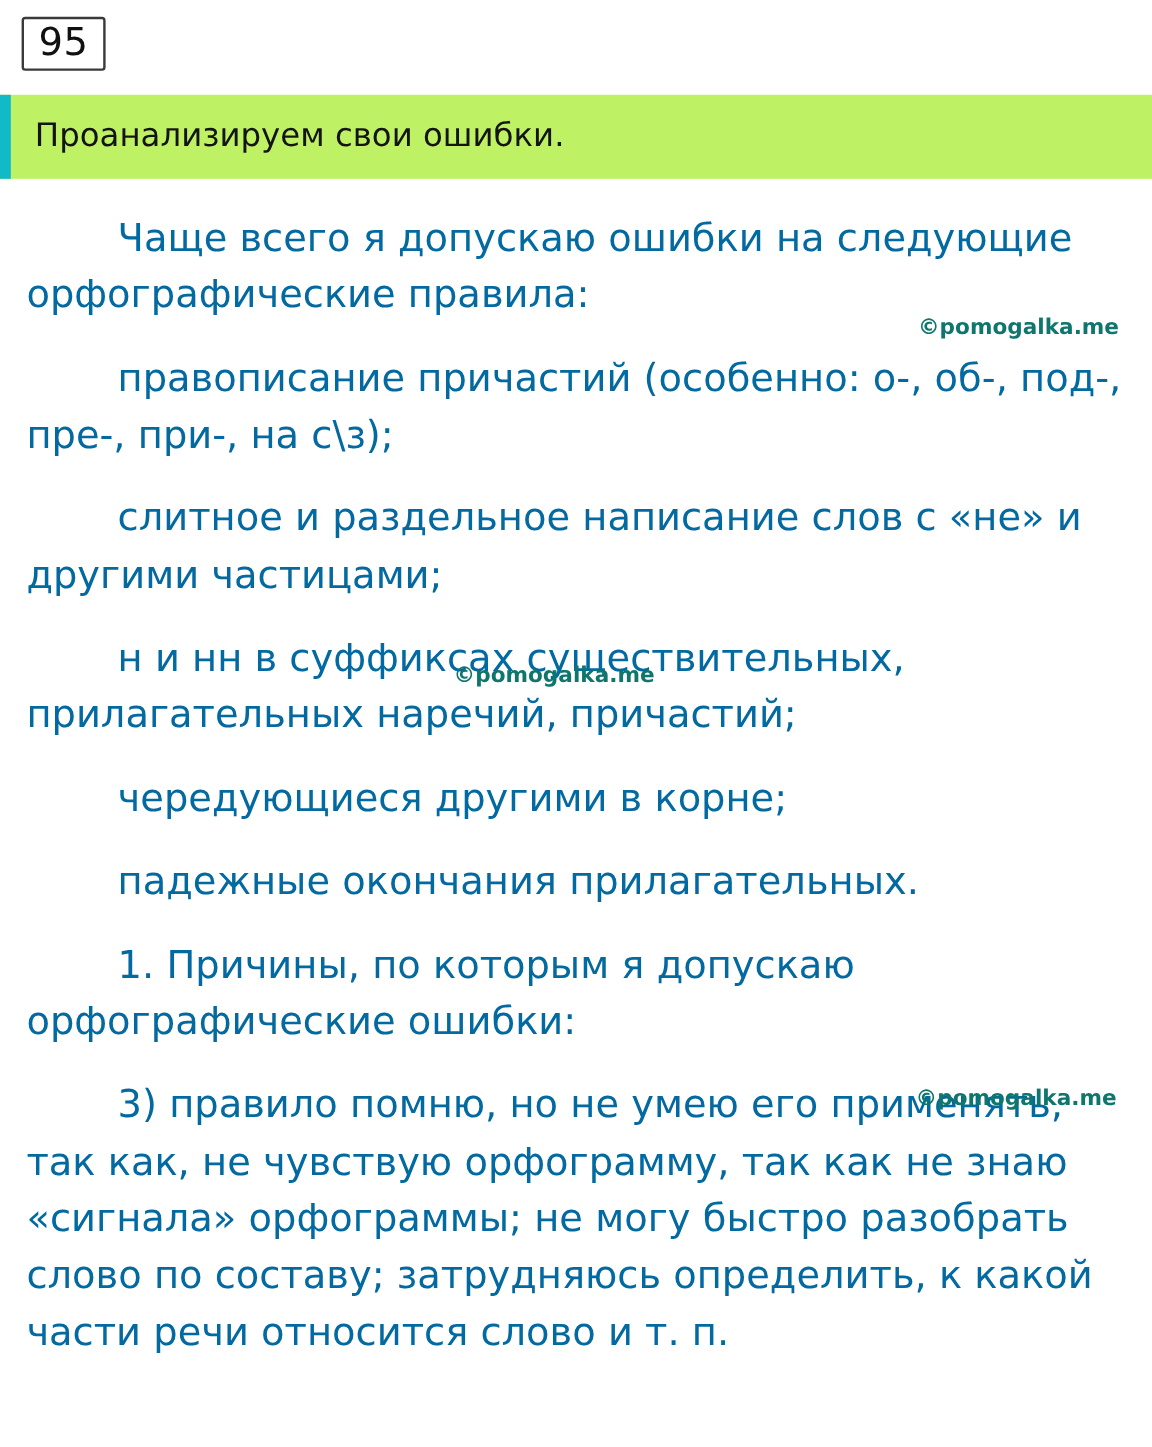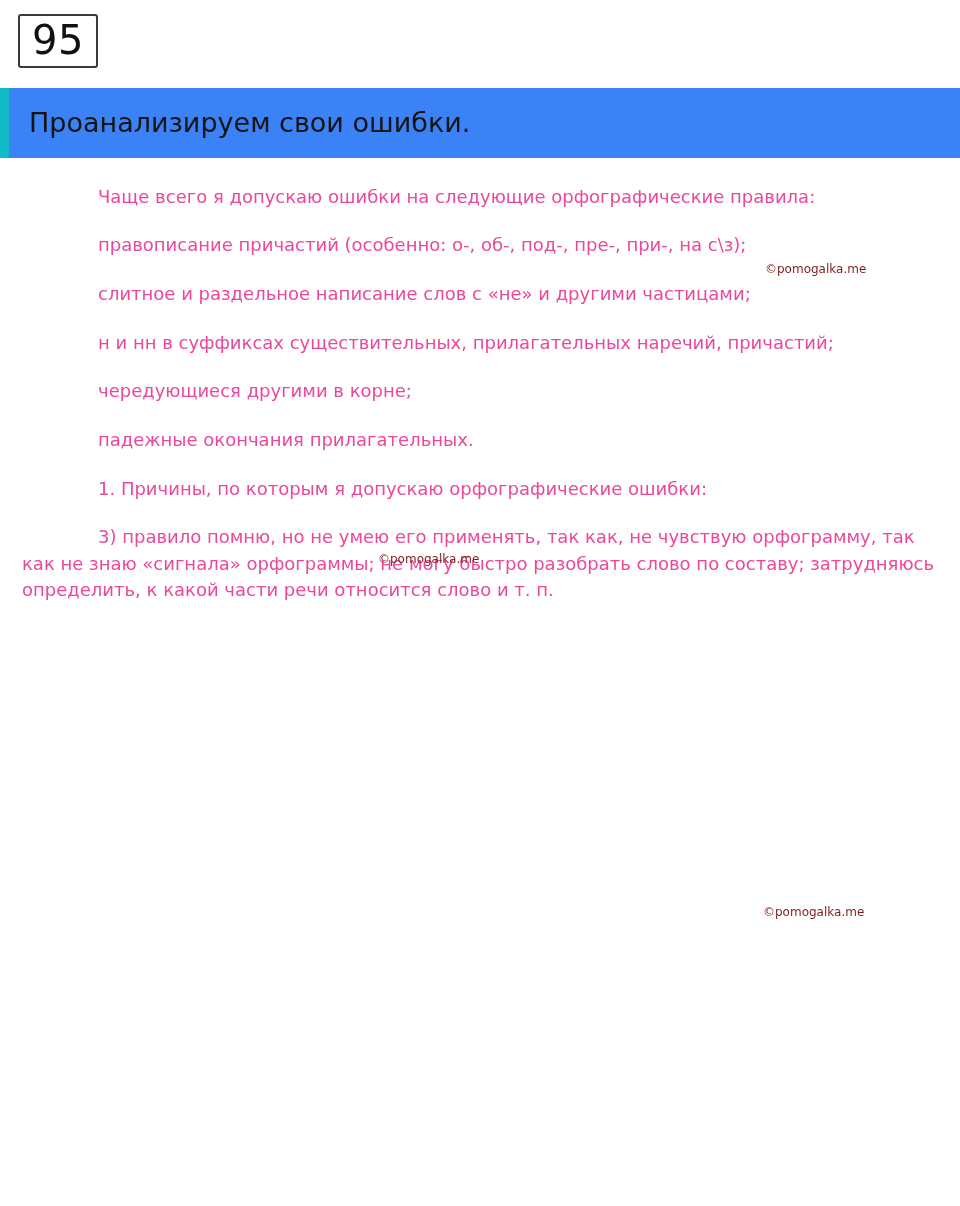--- a/index.html
+++ b/index.html
@@ -23,64 +23,64 @@
 
   
   .ex-number-wrap {
     padding: 14px 0 0 18px;
   }
   .ex-number {
     display: inline-block;
     border: 2px solid #3a3a3a;
     border-radius: 3px;
     padding: 2px 12px 4px 12px;
-    font-size: 40px;
+    font-size: 32px;
     line-height: 1.1;
     letter-spacing: 0.5px;
     color: #111;
     font-family: "DejaVu Sans", sans-serif;
   }
 
   
   .task-banner {
     margin-top: 20px;
-    background: #3b82f6;
+    background: #bef264;
     padding: 18px 16px 18px 20px;
     border-left: 9px solid #12b9c6;
     box-sizing: border-box;
     width: 960px;
   }
   .task-text {
     font-size: 27px;
     line-height: 1.25;
     color: #141414;
   }
 
   
   .content {
     padding: 26px 22px 40px 22px;
     box-sizing: border-box;
   }
   .para {
-    font-size: 18px;
+    font-size: 32px;
     line-height: 1.48;
     margin: 0 0 22px 0;
     text-indent: 76px;
-    color: #ec4899;
+    color: #0369a1;
   }
   .para.last {
     margin-bottom: 16px;
   }
 
   
   .watermark {
     position: absolute;
-    font-size: 12px;
-    font-weight: normal;
-    color: #7f1d1d;
+    font-size: 18px;
+    font-weight: bold;
+    color: #0f766e;
     font-family: "DejaVu Sans", sans-serif;
     white-space: nowrap;
     pointer-events: none;
   }
   .wm1 { left: 765px; top: 262px; }
   .wm2 { left: 378px; top: 552px; }
   .wm3 { left: 763px; top: 905px; }
 </style>
 </head>
 <body>

